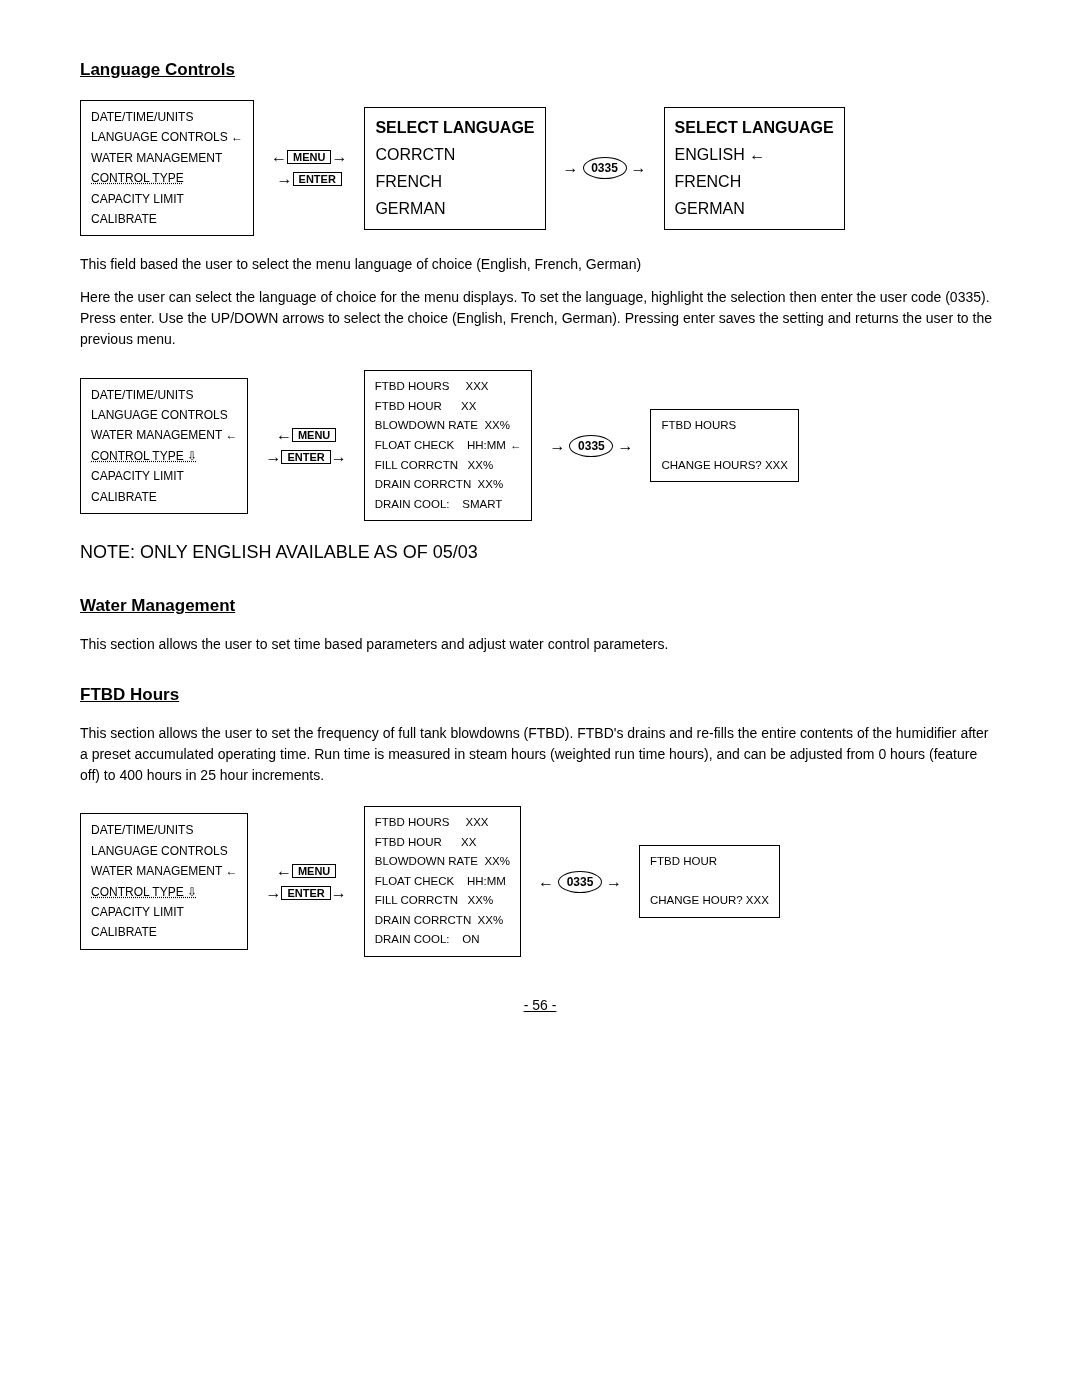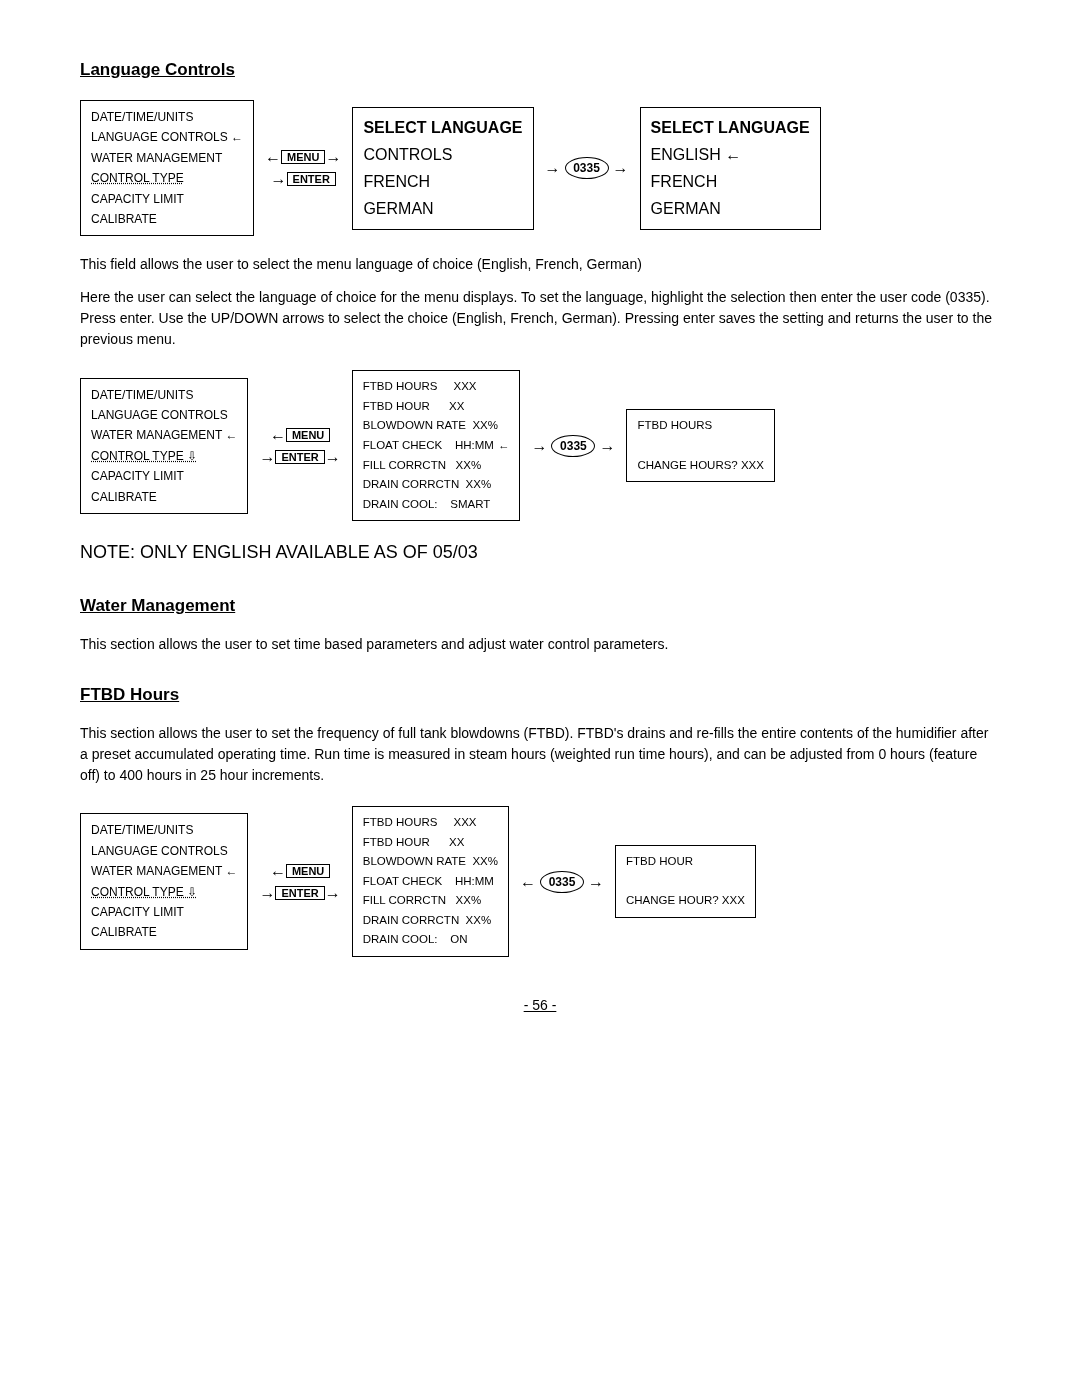--- a/index.html
+++ b/index.html
@@ -22,21 +22,21 @@
       margin-bottom: 12px;
       line-height: 1.5;
     }
     .section {
       margin-bottom: 30px;
     }
     
     .diagram {
       display: flex;
       align-items: center;
-      gap: 7px;
+      gap: 13px;
       margin: 20px 0 18px 0;
     }
     .menu-box {
       border: 1.5px solid #000;
       padding: 6px 10px;
       font-size: 12px;
       line-height: 1.7;
       min-width: 160px;
     }
     .menu-box .selected {
@@ -124,40 +124,40 @@
         <span style="font-size:16px;">→</span>
       </div>
       <div style="display:flex;align-items:center;">
         <span style="font-size:16px;">→</span>
         <div class="btn-box">ENTER</div>
       </div>
     </div>
 
     <div class="right-box">
       <div style="font-weight:bold;">SELECT LANGUAGE</div>
-      <div>CONTROLS</div>
+      <div>CORRCTN</div>
       <div>FRENCH</div>
       <div>GERMAN</div>
     </div>
 
     <div style="display:flex;align-items:center;margin:0 4px;">
       <span style="font-size:16px;">→</span>
       <div class="code-oval">0335</div>
       <span style="font-size:16px;">→</span>
     </div>
 
     <div class="right-box">
       <div style="font-weight:bold;">SELECT LANGUAGE</div>
       <div>ENGLISH ←</div>
       <div>FRENCH</div>
       <div>GERMAN</div>
     </div>
   </div>
 
-  <p>This field allows the user to select the menu language of choice (English, French, German)</p>
+  <p>This field based the user to select the menu language of choice (English, French, German)</p>
   <p>Here the user can select the language of choice for the menu displays. To set the language, highlight the selection then enter the user code (0335). Press enter. Use the UP/DOWN arrows to select the choice (English, French, German). Pressing enter saves the setting and returns the user to the previous menu.</p>
 
   <div class="diagram">
 
     <div class="menu-box">
       <div>DATE/TIME/UNITS</div>
       <div>LANGUAGE CONTROLS</div>
       <div>WATER MANAGEMENT ←</div>
       <div class="selected">CONTROL TYPE ⇩</div>
       <div>CAPACITY LIMIT</div>

